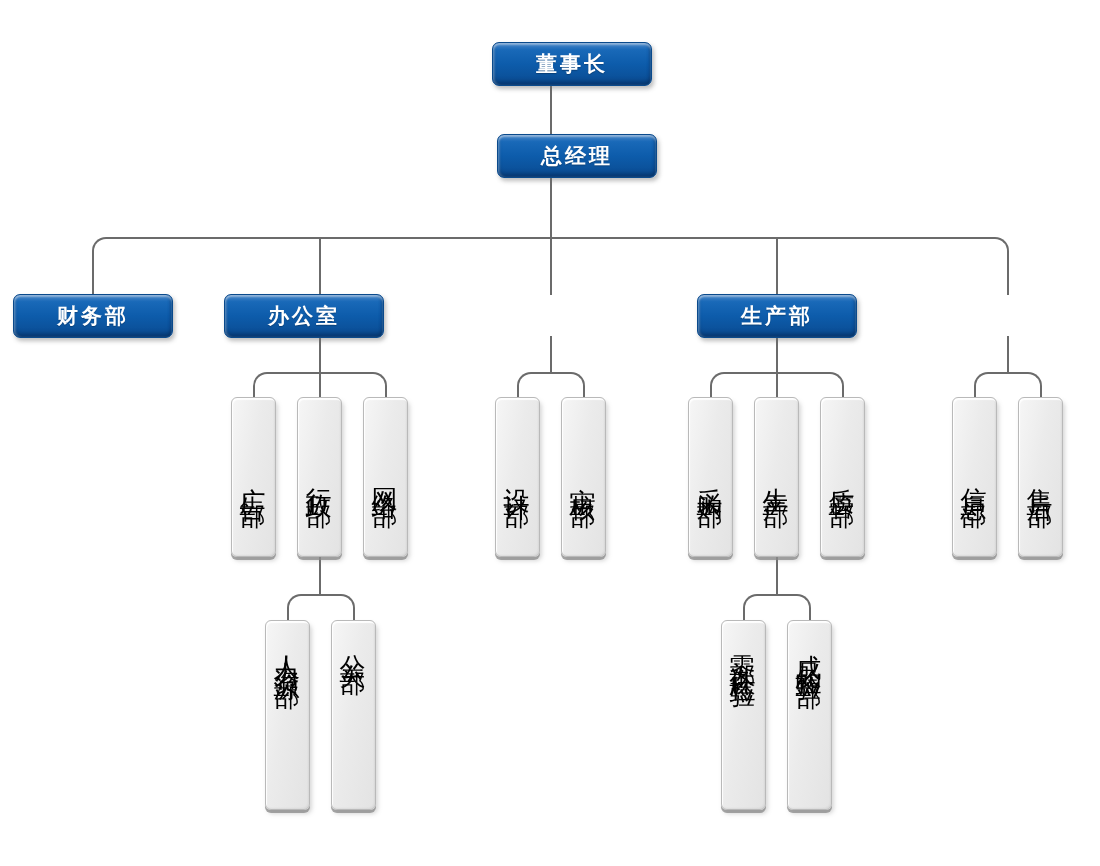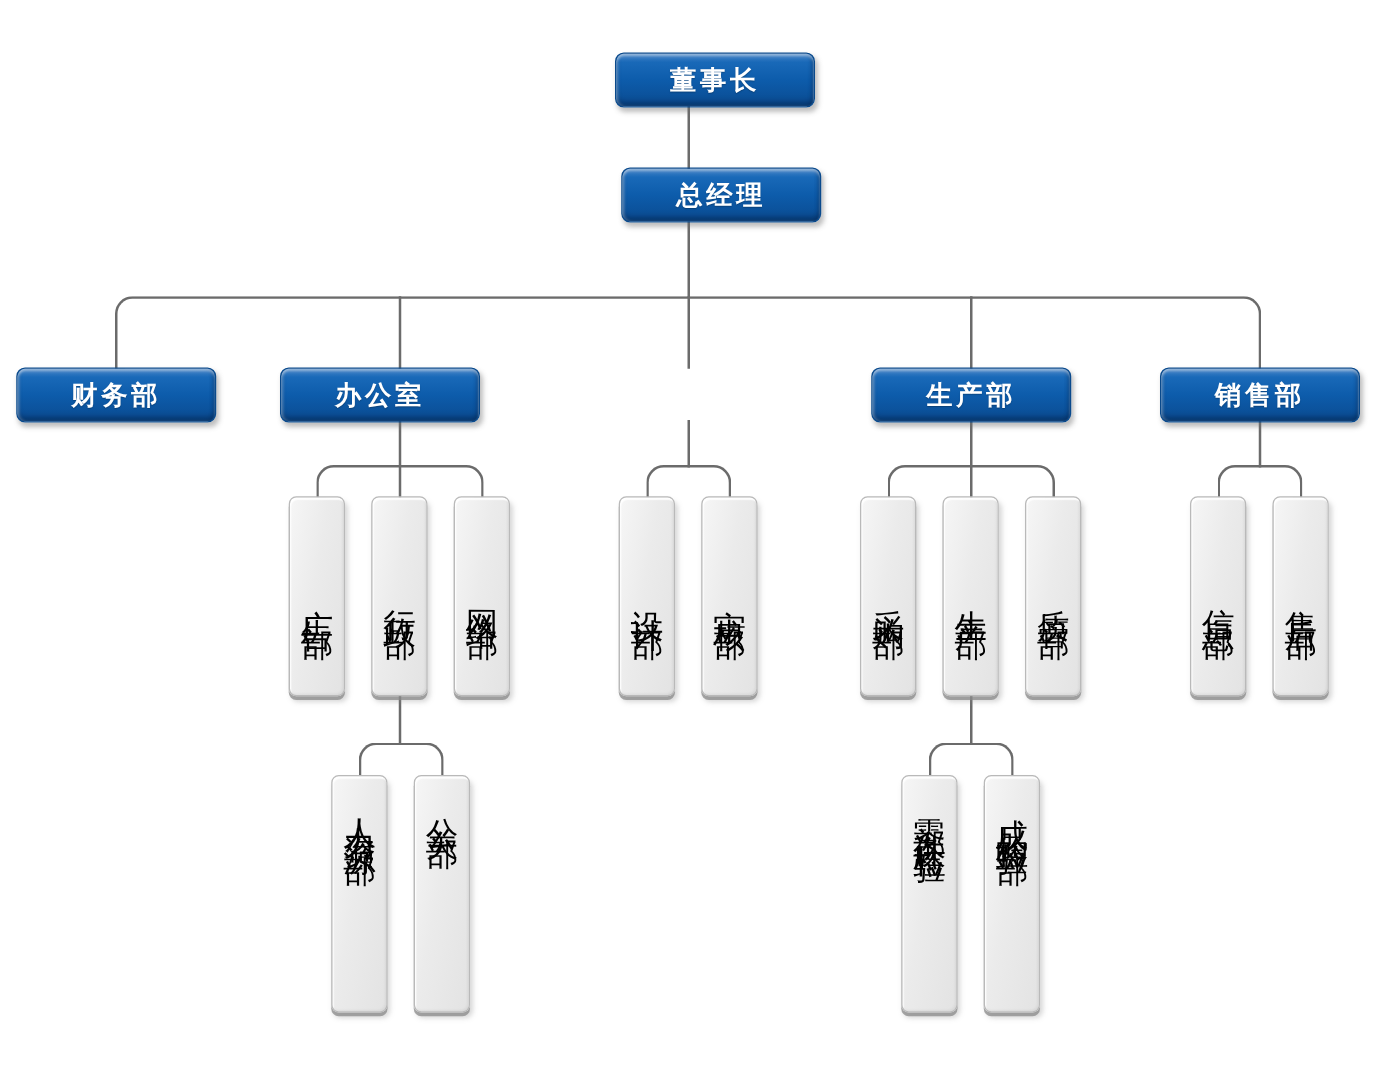--- a/index.html
+++ b/index.html
@@ -136,23 +136,20 @@
 
   <div class="node-blue" style="left:13px; top:294px;justify-content:center;">
     <span>财务部</span>
   </div>
   <div class="node-blue" style="left:224px; top:294px;">
     <span>办公室</span>
   </div>
   <div class="node-blue" style="left:697px; top:294px;">
     <span>生产部</span>
   </div>
-  <div class="node-blue" style="left:928px; top:294px;">
-    <span>销售部</span>
-  </div>
 
   <div class="node-gray h160" style="left:231px;">
     <span>广告部</span>
   </div>
   <div class="node-gray h160" style="left:297px;">
     <span>行政部</span>
   </div>
   <div class="node-gray h160" style="left:363px;">
     <span>网络部</span>
   </div>

